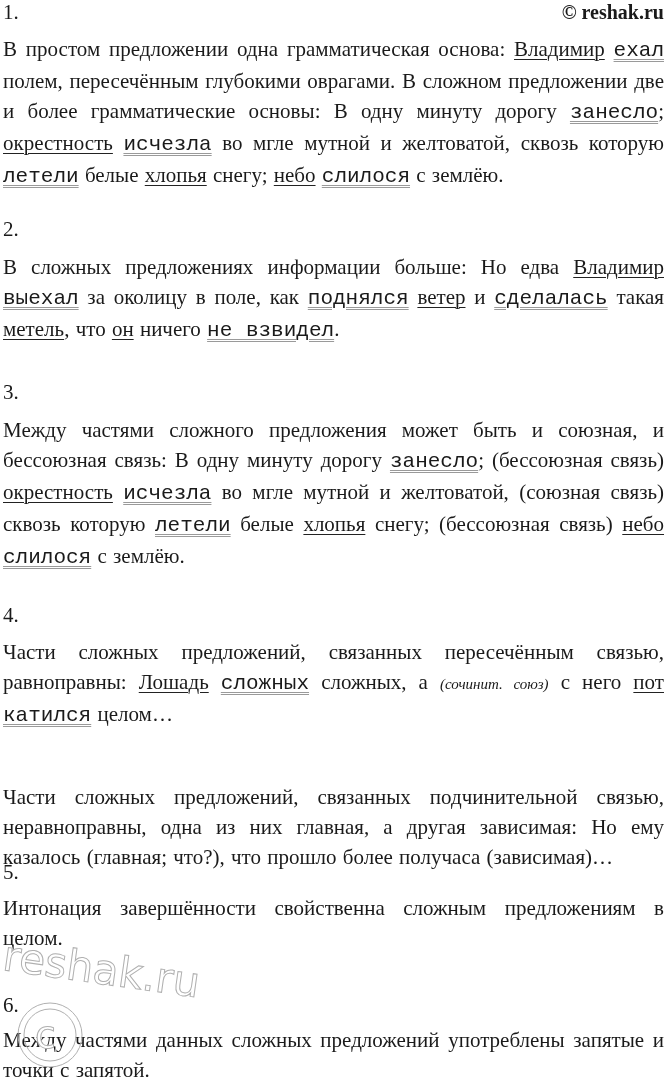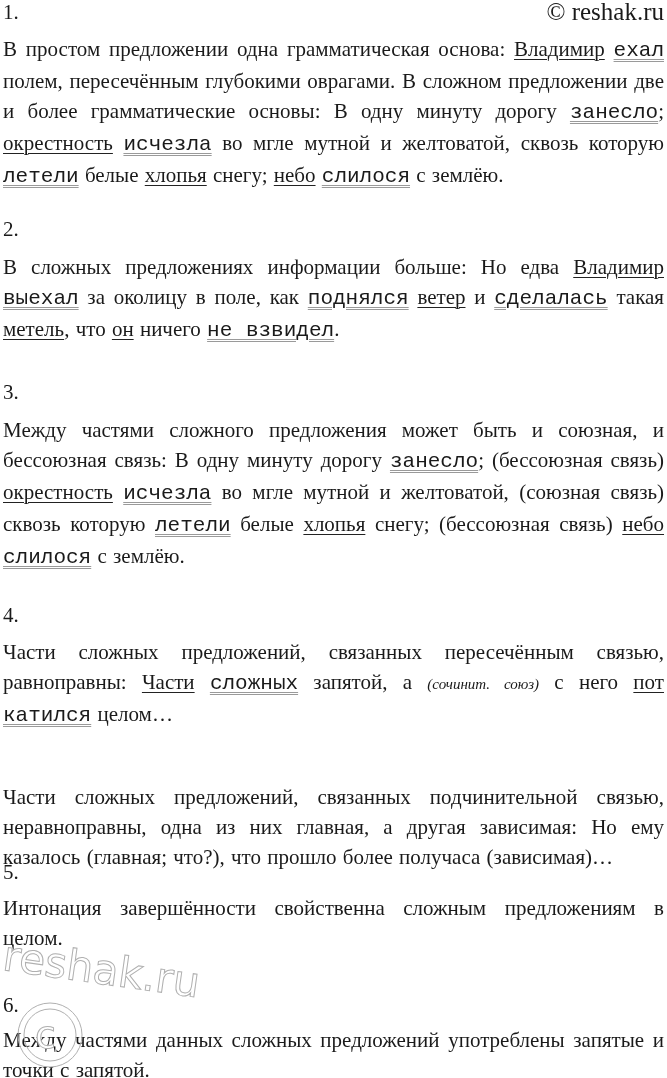--- a/index.html
+++ b/index.html
@@ -8,21 +8,21 @@
     font-family: "Liberation Serif", "DejaVu Serif", serif;
     color: #1a1a1a;
   }
   .page { position: absolute; left: 0; top: 0; width: 667px; }
   .num {
     position: absolute; left: 3px;
     font-size: 21px; line-height: 24px;
   }
   .copyright {
     position: absolute; right: 3px; top: 0;
-    font-size: 25px; line-height: 24px;
+    font-size: 20px; line-height: 24px; font-weight: bold;
   }
   .para {
     position: absolute; left: 3px; width: 661px;
     font-size: 21px; line-height: 30px;
     text-align: justify; text-align-last: left;
     word-spacing: 1px;
   }
   .s { text-decoration: underline; text-decoration-color: #222; text-decoration-thickness: 1px; text-underline-offset: 3px; }
   .p { text-decoration: underline double; text-decoration-color: #9a9a9a; text-decoration-thickness: 1px; text-underline-offset: 3px; font-family: Liberation Mono, monospace; }
   .note { font-style: italic; font-size: 15px; }
@@ -41,21 +41,21 @@
 
   <div class="para" style="top:34px;"><span>В простом предложении одна грамматическая основа: </span><span class="s">Владимир</span><span> </span><span class="p">ехал</span><span> полем, пересечённым глубокими оврагами. В сложном предложении две и более грамматические основы: В одну минуту дорогу </span><span class="p">занесло</span><span>; </span><span class="s">окрестность</span><span> </span><span class="p">исчезла</span><span> во мгле мутной и желтоватой, сквозь которую </span><span class="p">летели</span><span> белые </span><span class="s">хлопья</span><span> снегу; </span><span class="s">небо</span><span> </span><span class="p">слилося</span><span> с землёю.</span></div>
 
   <div class="num" style="top:217px;">2.</div>
   <div class="para" style="top:252px;"><span>В сложных предложениях информации больше: Но едва </span><span class="s">Владимир</span><span> </span><span class="p">выехал</span><span> за околицу в поле, как </span><span class="p">поднялся</span><span> </span><span class="s">ветер</span><span> и </span><span class="p">сделалась</span><span> такая </span><span class="s">метель</span><span>, что </span><span class="s">он</span><span> ничего </span><span class="p">не взвидел</span><span>.</span></div>
 
   <div class="num" style="top:380px;">3.</div>
   <div class="para" style="top:415px;"><span>Между частями сложного предложения может быть и союзная, и бессоюзная связь: В одну минуту дорогу </span><span class="p">занесло</span><span>; (бессоюзная связь) </span><span class="s">окрестность</span><span> </span><span class="p">исчезла</span><span> во мгле мутной и желтоватой, (союзная связь) сквозь которую </span><span class="p">летели</span><span> белые </span><span class="s">хлопья</span><span> снегу; (бессоюзная связь) </span><span class="s">небо</span><span> </span><span class="p">слилося</span><span> с землёю.</span></div>
 
   <div class="num" style="top:603px;">4.</div>
-  <div class="para" style="top:637px;"><span>Части сложных предложений, связанных пересечённым связью, равноправны: </span><span class="s">Части</span><span> </span><span class="p">сложных</span><span> запятой, а </span><span class="note">(сочинит. союз)</span><span> с него </span><span class="s">пот</span><span> </span><span class="p">катился</span><span> целом…</span></div>
+  <div class="para" style="top:637px;"><span>Части сложных предложений, связанных пересечённым связью, равноправны: </span><span class="s">Лошадь</span><span> </span><span class="p">сложных</span><span> сложных, а </span><span class="note">(сочинит. союз)</span><span> с него </span><span class="s">пот</span><span> </span><span class="p">катился</span><span> целом…</span></div>
   <div class="para" style="top:734px;margin-top:48px;">Части сложных предложений, связанных подчинительной связью, неравноправны, одна из них главная, а другая зависимая: Но ему казалось (главная; что?), что прошло более получаса (зависимая)…</div>
 
   <div class="num" style="top:860px;">5.</div>
   <div class="para" style="top:893px;">Интонация завершённости свойственна сложным предложениям в целом.</div>
 
   <div class="num" style="top:993px;">6.</div>
   <div class="para" style="top:1025px;">Между частями данных сложных предложений употреблены запятые и точки с запятой.</div>
 
   <svg class="watermark" viewBox="0 0 200 140">
     <g fill="none" stroke="#b0b0b0" stroke-width="1">

